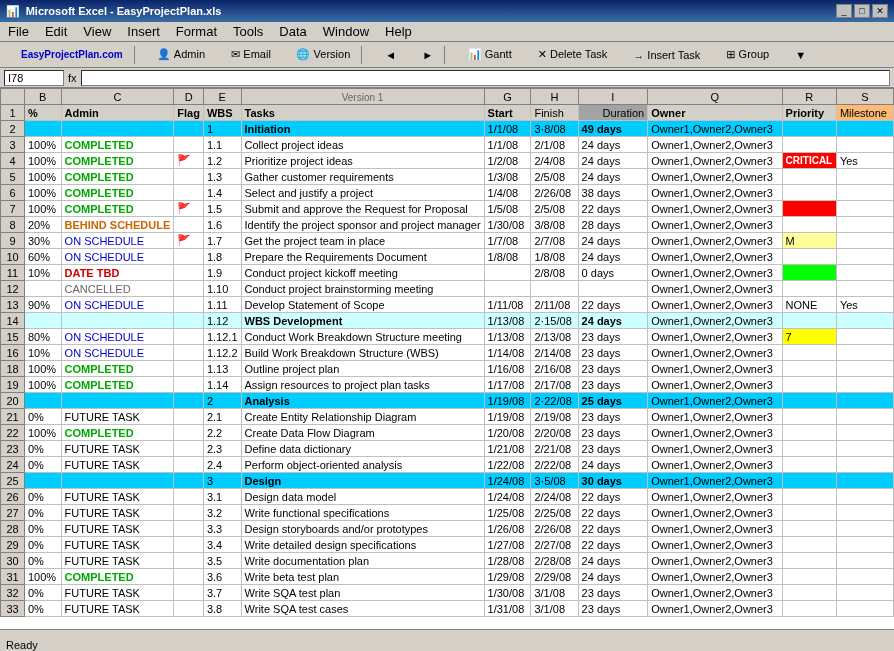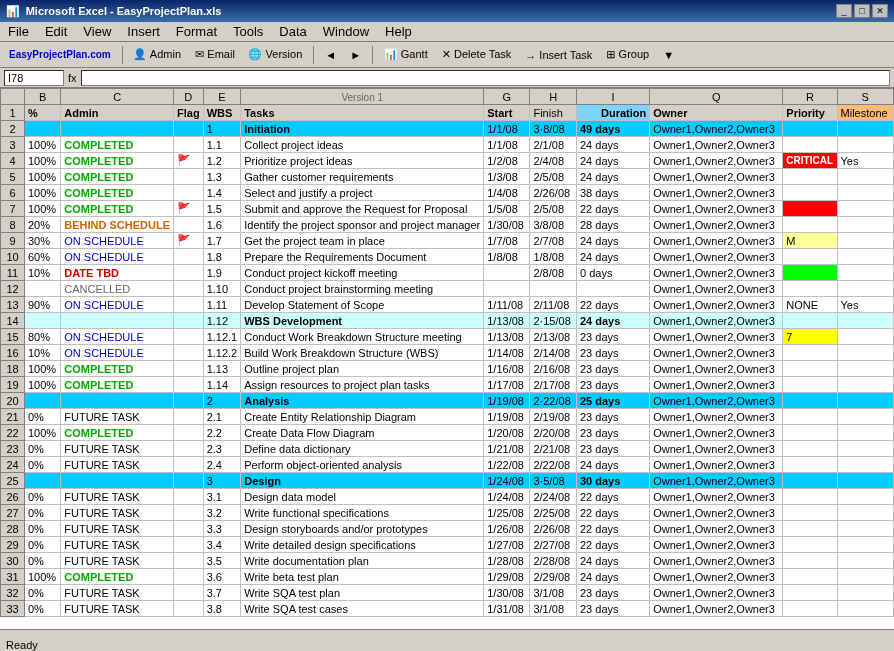--- a/index.html
+++ b/index.html
@@ -43,20 +43,21 @@
       align-items: center;
       gap: 4px;
       border-bottom: 1px solid #808080;
       height: 26px;
     }
     .toolbar-btn {
       background: #d4d0c8; border: 1px solid transparent;
       padding: 1px 4px; font-size: 11px; cursor: pointer;
       display: flex; align-items: center; gap: 2px;
       height: 22px;
+      margin-left: 12px;
     }
     .toolbar-separator { width: 1px; background: #808080; height: 18px; margin: 0 2px; }
     
     
     .formula-bar {
       background: #d4d0c8;
       display: flex;
       align-items: center;
       padding: 1px 4px;
       border-bottom: 1px solid #808080;
@@ -212,21 +213,21 @@
 
         <tr>
           <th class="row-header">1</th>
           <td style="font-weight:bold;background:#d4d0c8;">%</td>
           <td style="font-weight:bold;background:#d4d0c8;">Admin</td>
           <td style="font-weight:bold;background:#d4d0c8;">Flag</td>
           <td style="font-weight:bold;background:#d4d0c8;">WBS</td>
           <td style="font-weight:bold;background:#d4d0c8;">Tasks</td>
           <td style="font-weight:bold;background:#d4d0c8;">Start</td>
           <td style="font-weight:normal;background:#d4d0c8;">Finish</td>
-          <td style="font-weight:bold;background:#7dd3fc;padding-left:24px;">Duration</td>
+          <td style="font-weight:normal;background:#a3a3a3;padding-left:24px;">Duration</td>
           <td style="font-weight:bold;background:#d4d0c8;">Owner</td>
           <td style="font-weight:bold;background:#d4d0c8;">Priority</td>
           <td style="font-weight:normal;background:#fdba74;margin-left:28px;">Milestone</td>
         </tr>
       </thead>
       <tbody id="table-body">
       <tr>
             <td class="row-header">2</td>
             <td style="background: rgb(0, 204, 255);"></td>
             <td style="background: rgb(0, 204, 255);"></td>

